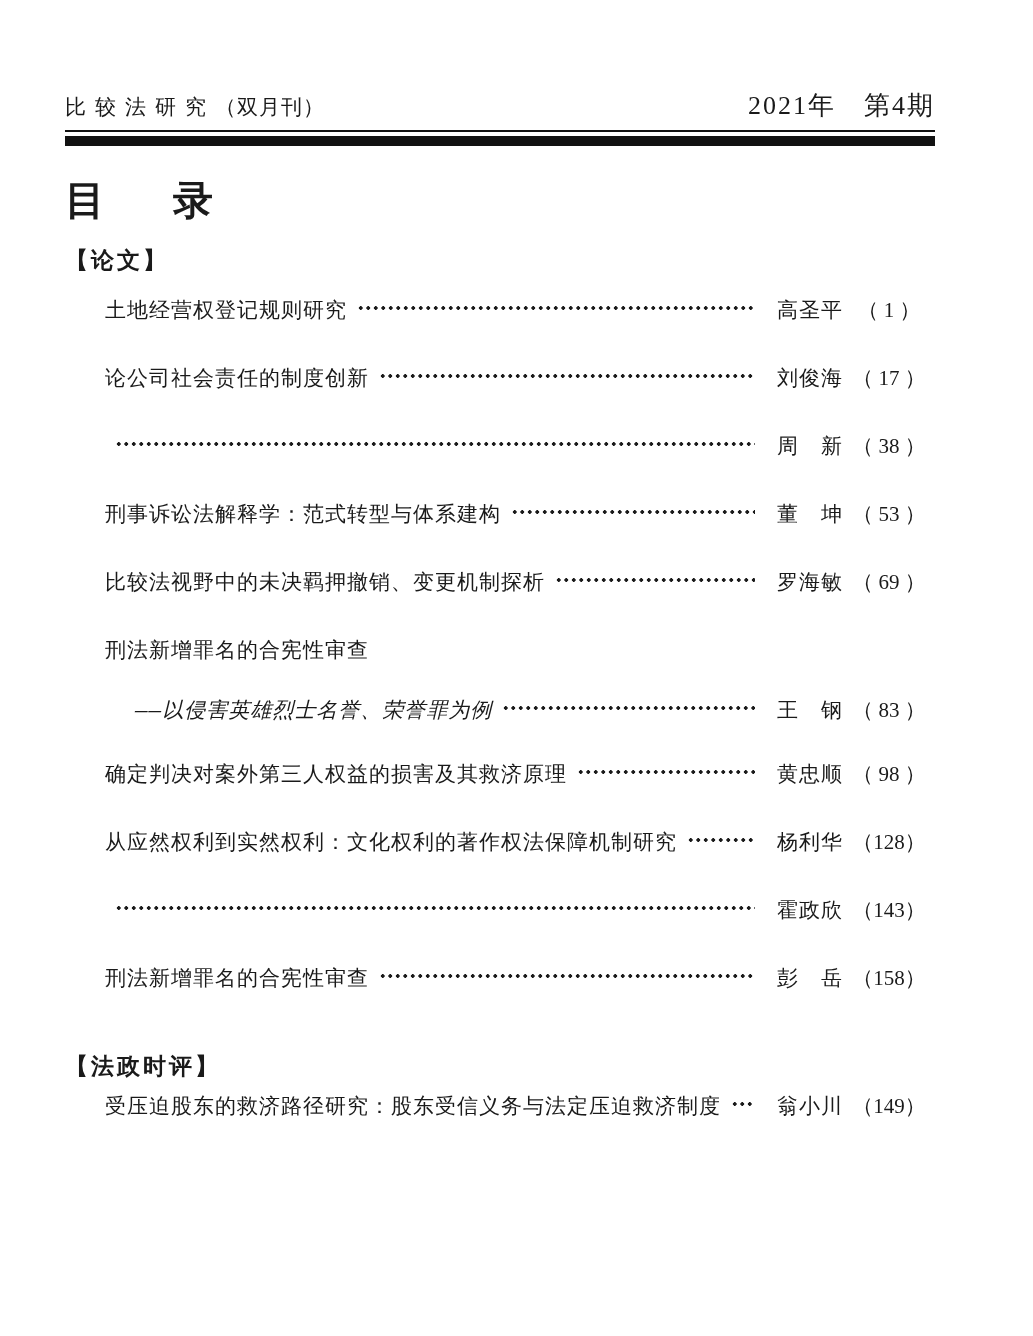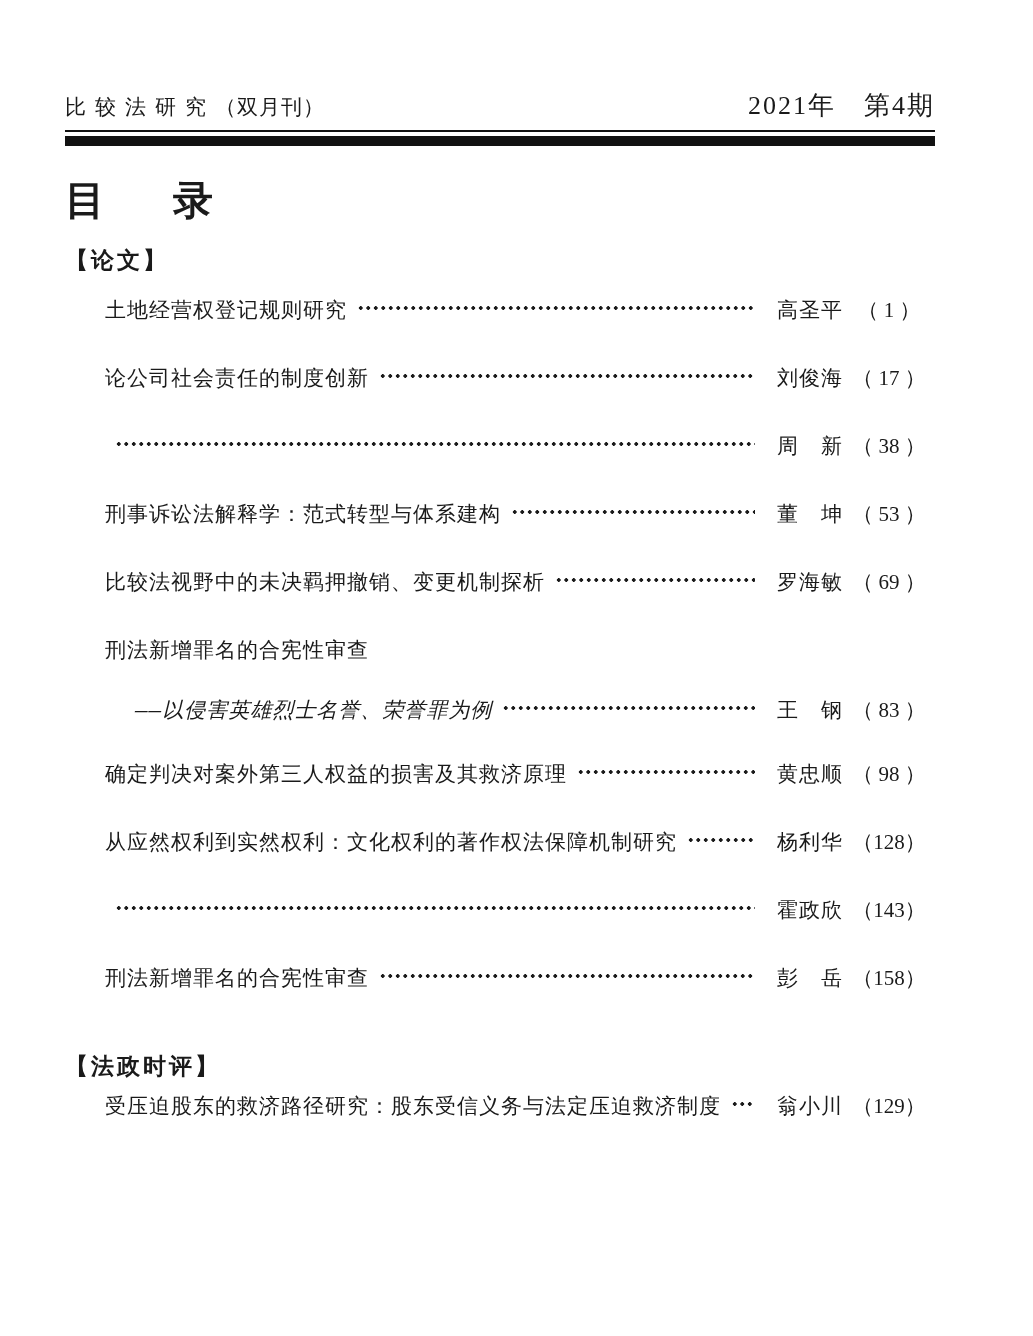--- a/index.html
+++ b/index.html
@@ -142,18 +142,18 @@
 
   <div class="section-heading">【法政时评】</div>
 
   <div class="entries second">
 
 
     <div class="toc-row">
       <span class="t">受压迫股东的救济路径研究：股东受信义务与法定压迫救济制度</span>
       <span class="leader"></span>
       <span class="author">翁小川</span>
-      <span class="page-no">（129）</span>
+      <span class="page-no">（149）</span>
     </div>
 
   </div>
 
 </div>
 
 </body></html>

